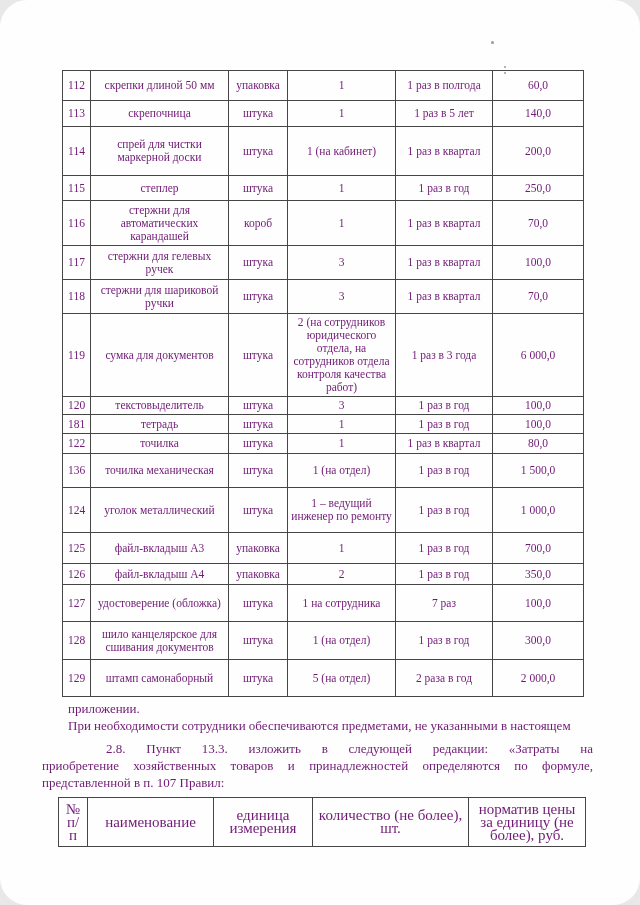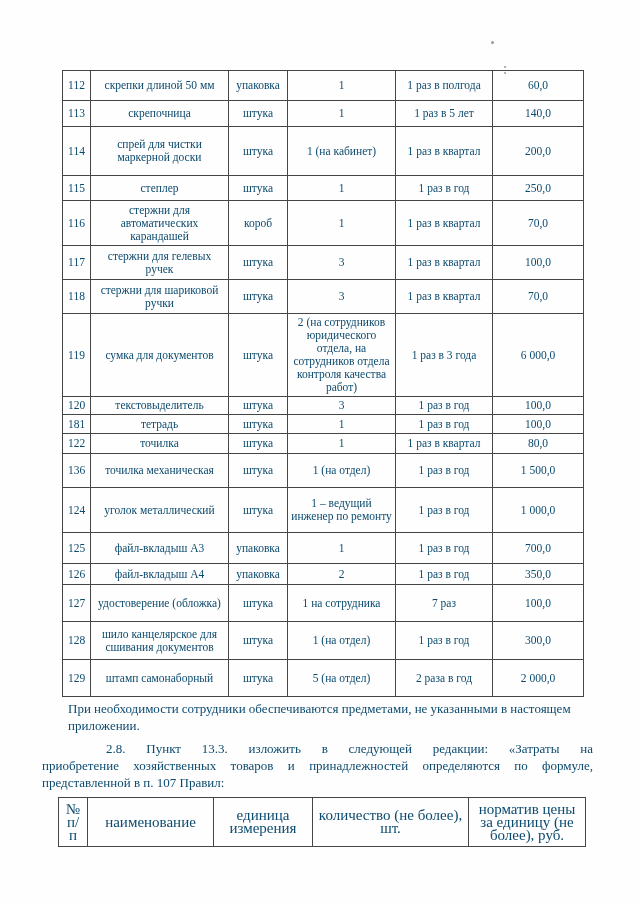--- a/index.html
+++ b/index.html
@@ -1,22 +1,23 @@
 <!DOCTYPE html>
 <html><head>
 <meta charset="utf-8">
 <style>
   html,body{margin:0;padding:0;background:#e8e8e8;}
   #page{
     position:relative;
     width:640px;height:905px;
     background:#fefefe;
     font-family:"Liberation Serif","DejaVu Serif",serif;
-    color:#0c4a6e;
+    color:#701a75;
     overflow:hidden;
+    border-radius:27px;
   }
   
   #supplies-table{
     position:absolute;left:62px;top:70px;
     width:521px;
     border-collapse:collapse;
     table-layout:fixed;
     font-size:11.5px;line-height:13px;
   }
   #supplies-table td{
@@ -232,22 +233,22 @@
           <td>штамп самонаборный</td>
           <td>штука</td>
           <td>5 (на отдел)</td>
           <td>2 раза в год</td>
           <td>2 000,0</td>
         </tr>
       </tbody>
   </table>
 
   <div id="note-paragraph" class="para">
+    <div class="line">приложении.</div>
     <div class="line">При необходимости сотрудники обеспечиваются предметами, не указанными в настоящем</div>
-    <div class="line">приложении.</div>
   </div>
 
   <div id="amendment-paragraph" class="para">
     <div class="just indent">2.8. Пункт 13.3. изложить в следующей редакции: «Затраты на</div>
     <div class="just">приобретение хозяйственных товаров и принадлежностей определяются по формуле,</div>
     <div>представленной в п. 107 Правил:</div>
   </div>
 
   <table id="norms-table">
     <colgroup>

